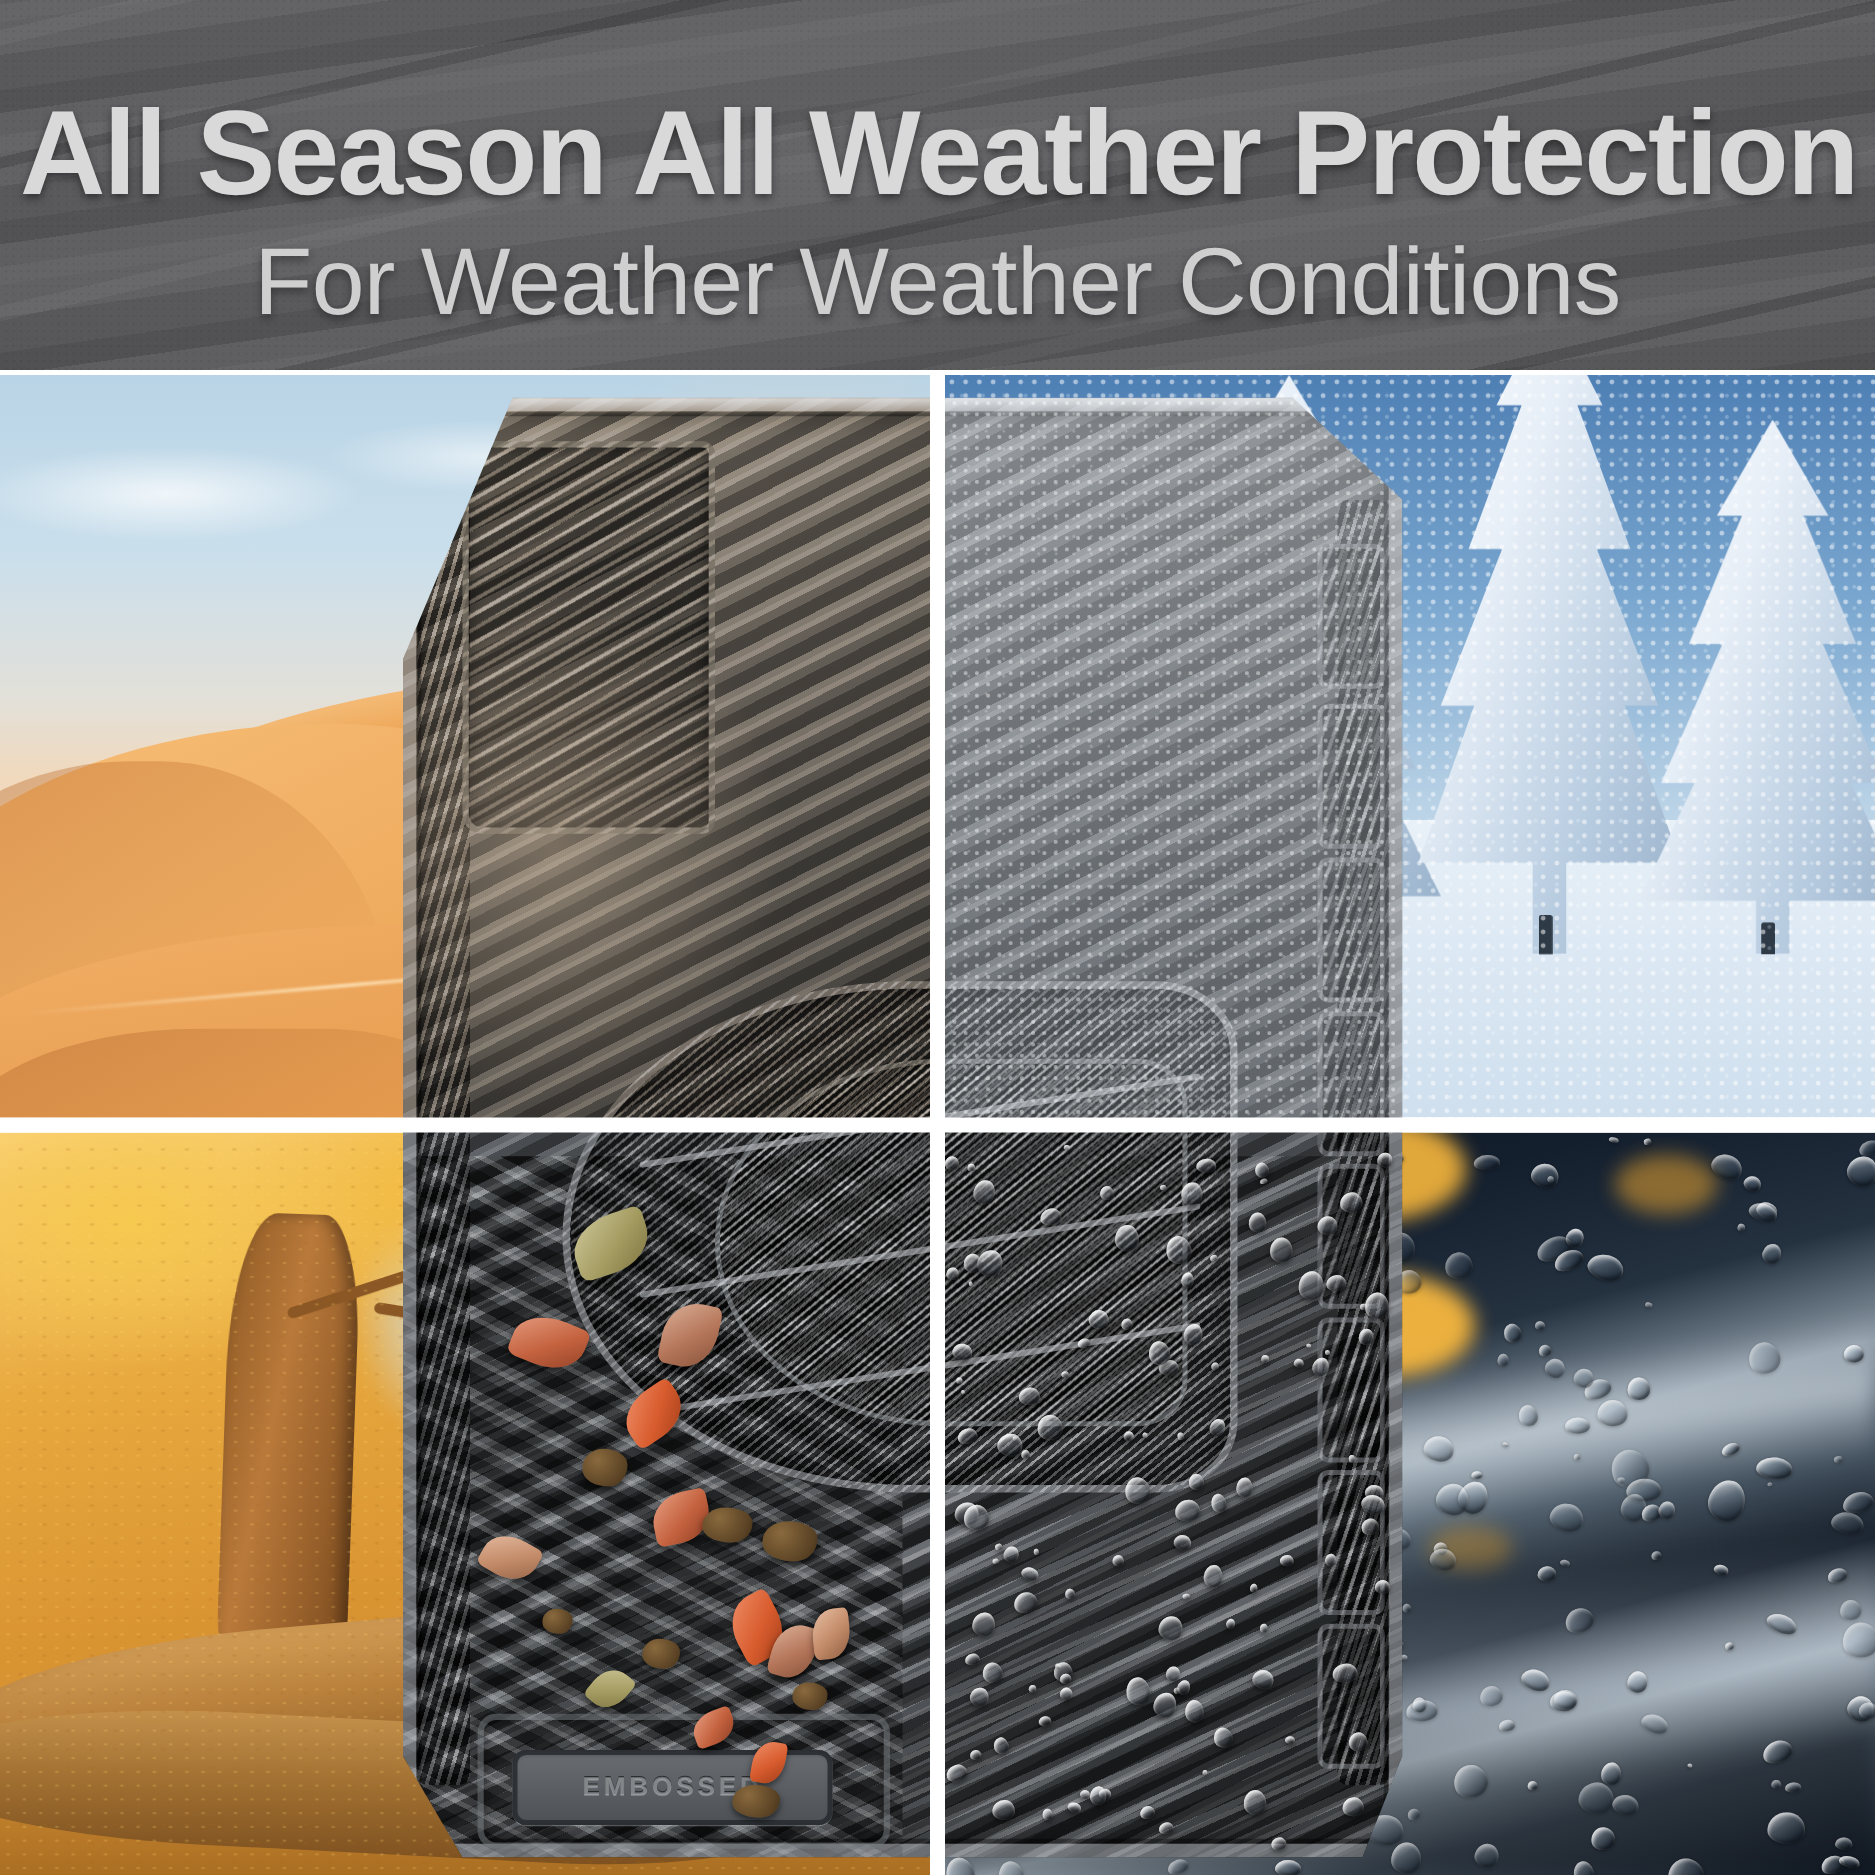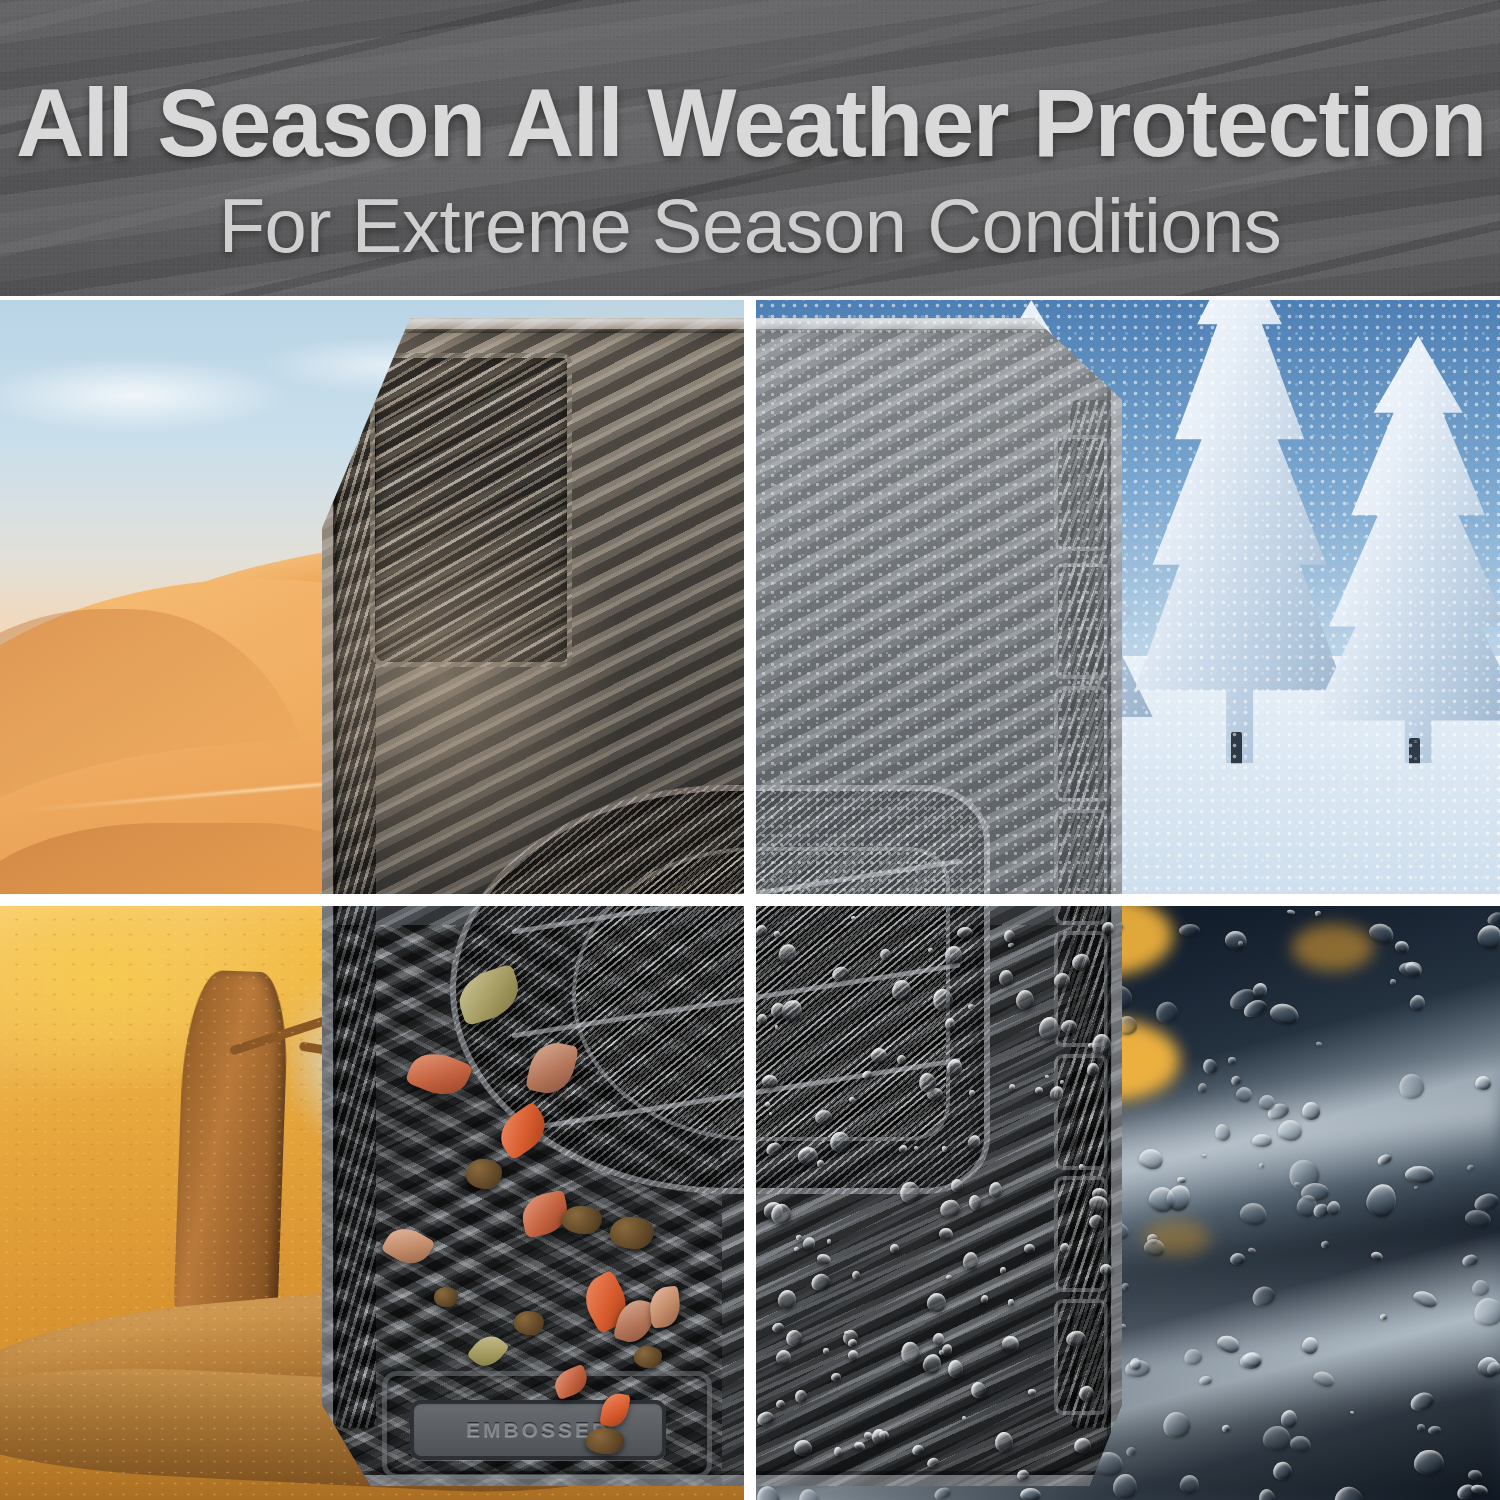--- a/index.html
+++ b/index.html
@@ -283,21 +283,21 @@
 <body>
 
 <div id="stage">
 
   <div id="header">
     <div class="hdr-tex hdr-bands"></div>
     <div class="hdr-tex hdr-bands2"></div>
     <div class="hdr-tex hdr-grain"></div>
     <div class="hdr-tex hdr-vig"></div>
     <div id="title1">All Season All Weather Protection</div>
-    <div id="title2">For Extreme Season Conditions</div>
+    <div id="title2">For Weather Weather Conditions</div>
   </div>
 
   <div id="grid">
 
     <div class="quad q-tl">
       <div class="layer desert-sky"></div>
       <div class="layer desert-cloud"></div>
       <div class="dune-far"></div>
       <div class="dune-mid"></div>
       <div class="dune-shadow"></div>

